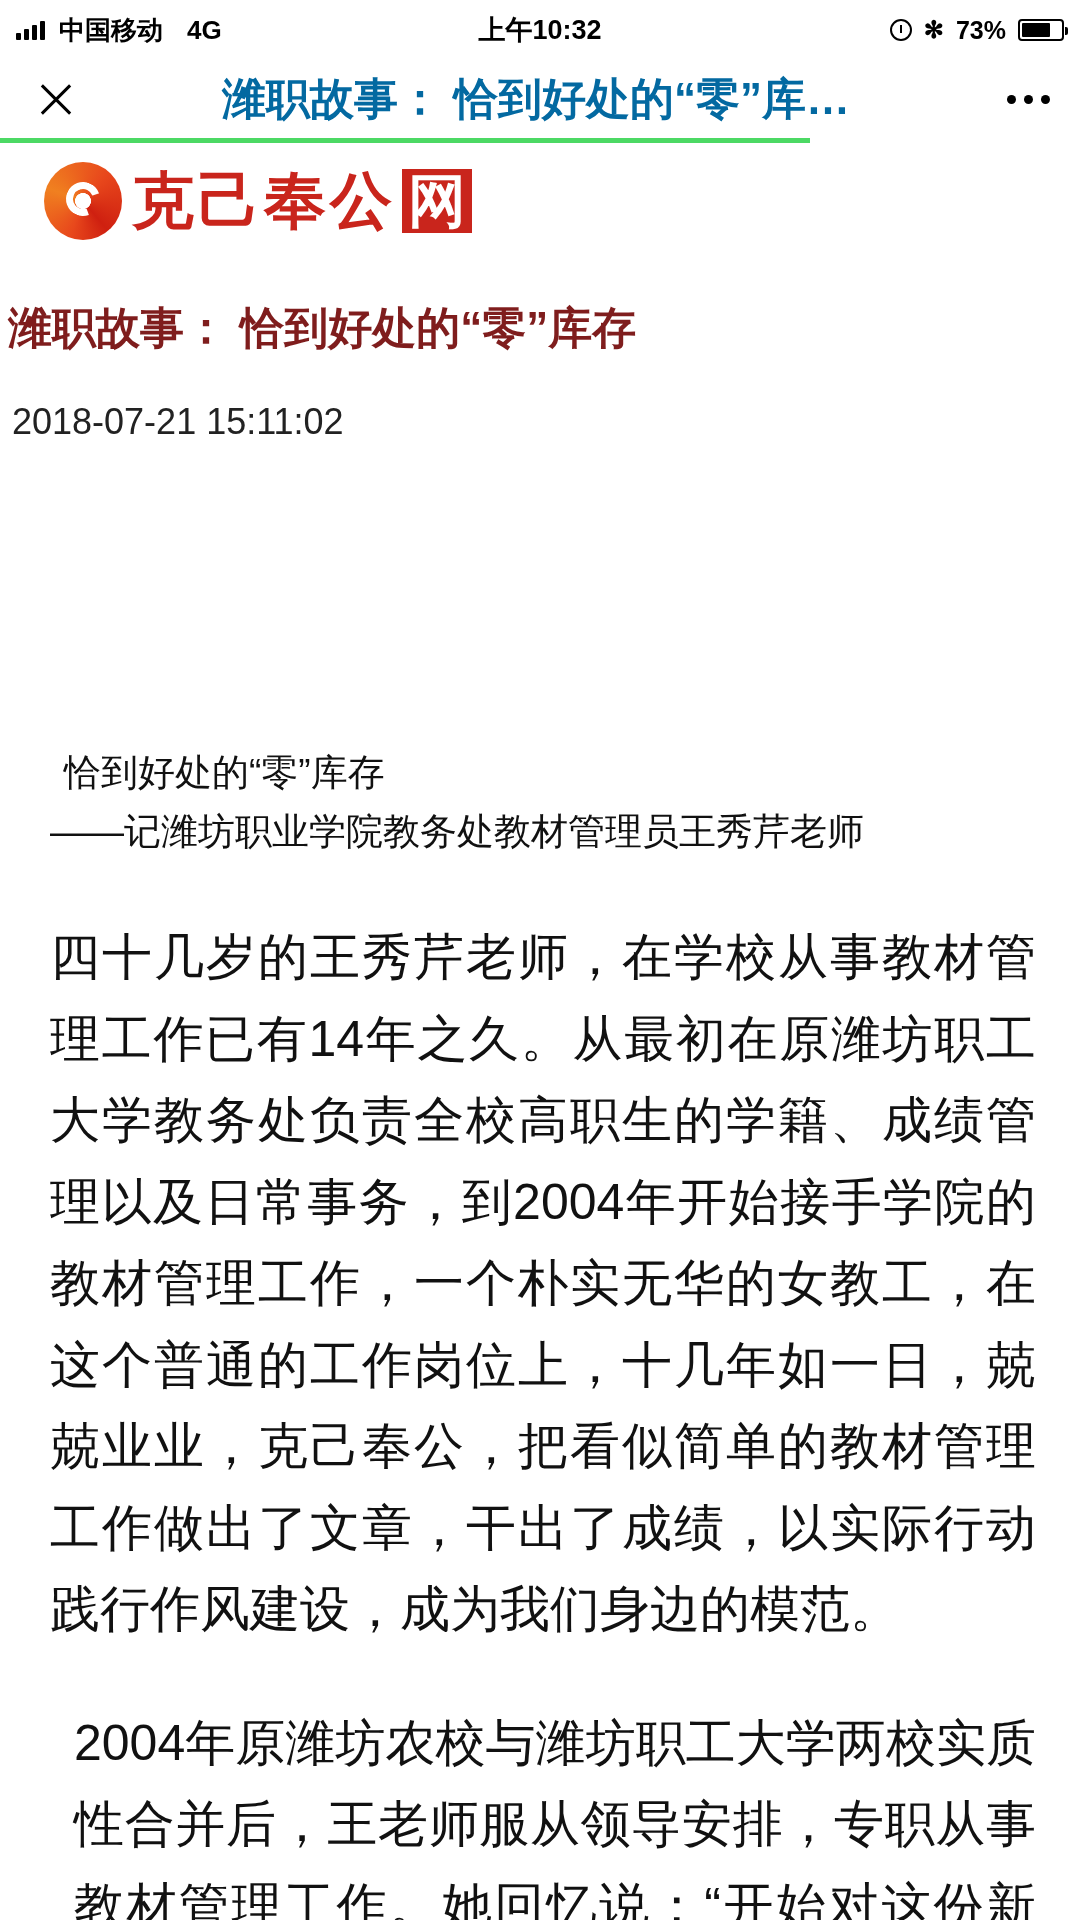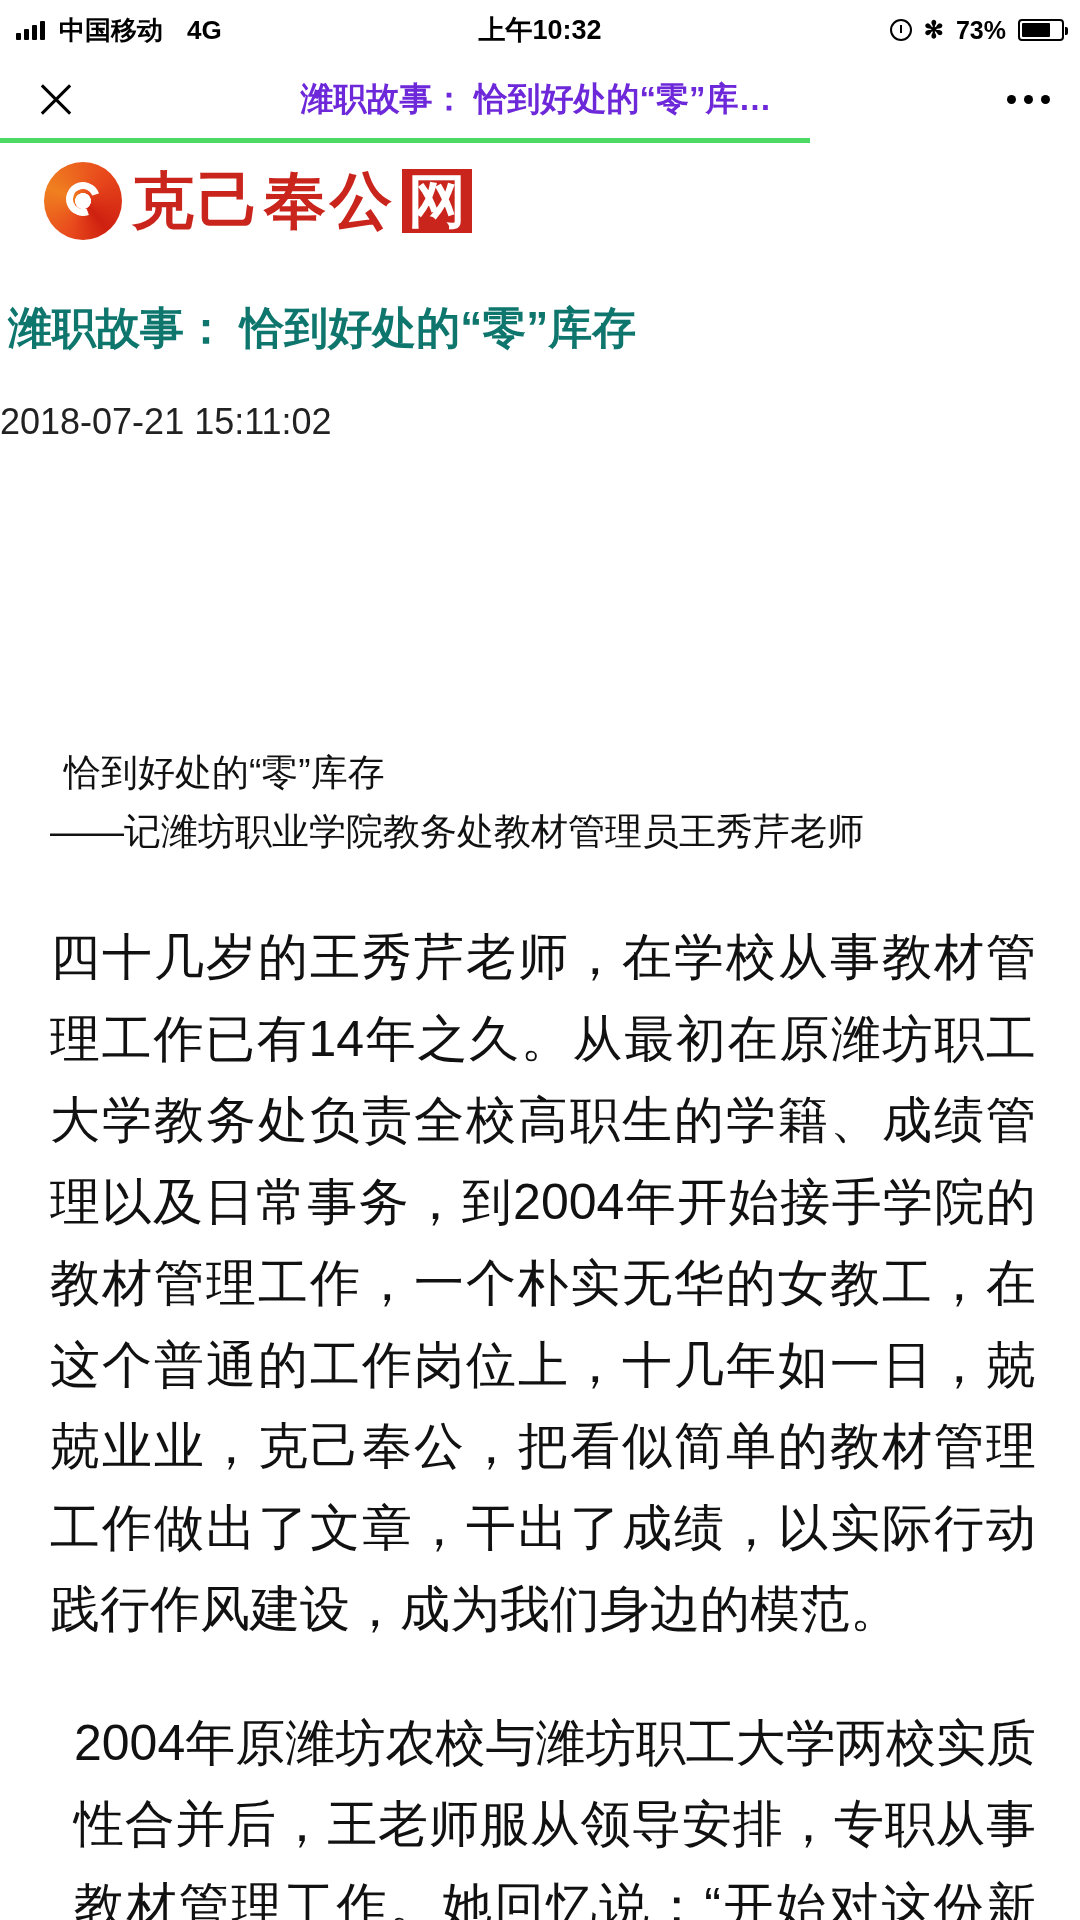--- a/index.html
+++ b/index.html
@@ -125,23 +125,23 @@
     position: absolute;
     left: 6px; top: 25px;
     width: 40px; height: 3px;
     background: #000;
   }
   .nav-close:before { transform: rotate(45deg); }
   .nav-close:after  { transform: rotate(-45deg); }
   .nav-title {
     flex: 1;
     text-align: center;
-    font-size: 33px;
-    font-weight: bold;
-    color: #6d28d9;
+    font-size: 44px;
+    font-weight: bold;
+    color: #0369a1;
     white-space: nowrap;
     overflow: hidden;
     text-overflow: ellipsis;
     padding: 0 20px;
   }
   .nav-more {
     flex: 0 0 auto;
     display: flex;
     gap: 8px;
     align-items: center;
@@ -220,28 +220,28 @@
     margin-left: 6px;
     font-family: "DejaVu Serif", serif;
     font-size: 58px;
     font-weight: bold;
     line-height: 1.05;
   }
 
   .article-title {
     font-size: 44px;
     font-weight: bold;
-    color: #0f766e;
+    color: #7f1d1d;
     padding: 22px 28px 0 8px;
     line-height: 1.25;
   }
   .article-date {
     font-size: 36px;
     color: #222;
-    padding: 16px 0 0 0;
+    padding: 16px 0 0 12px;
     font-family: "Liberation Sans", sans-serif;
   }
 
   .spacer {
     height: 300px;
   }
 
   .content {
     padding: 0 44px 0 50px;
     font-size: 37px;

